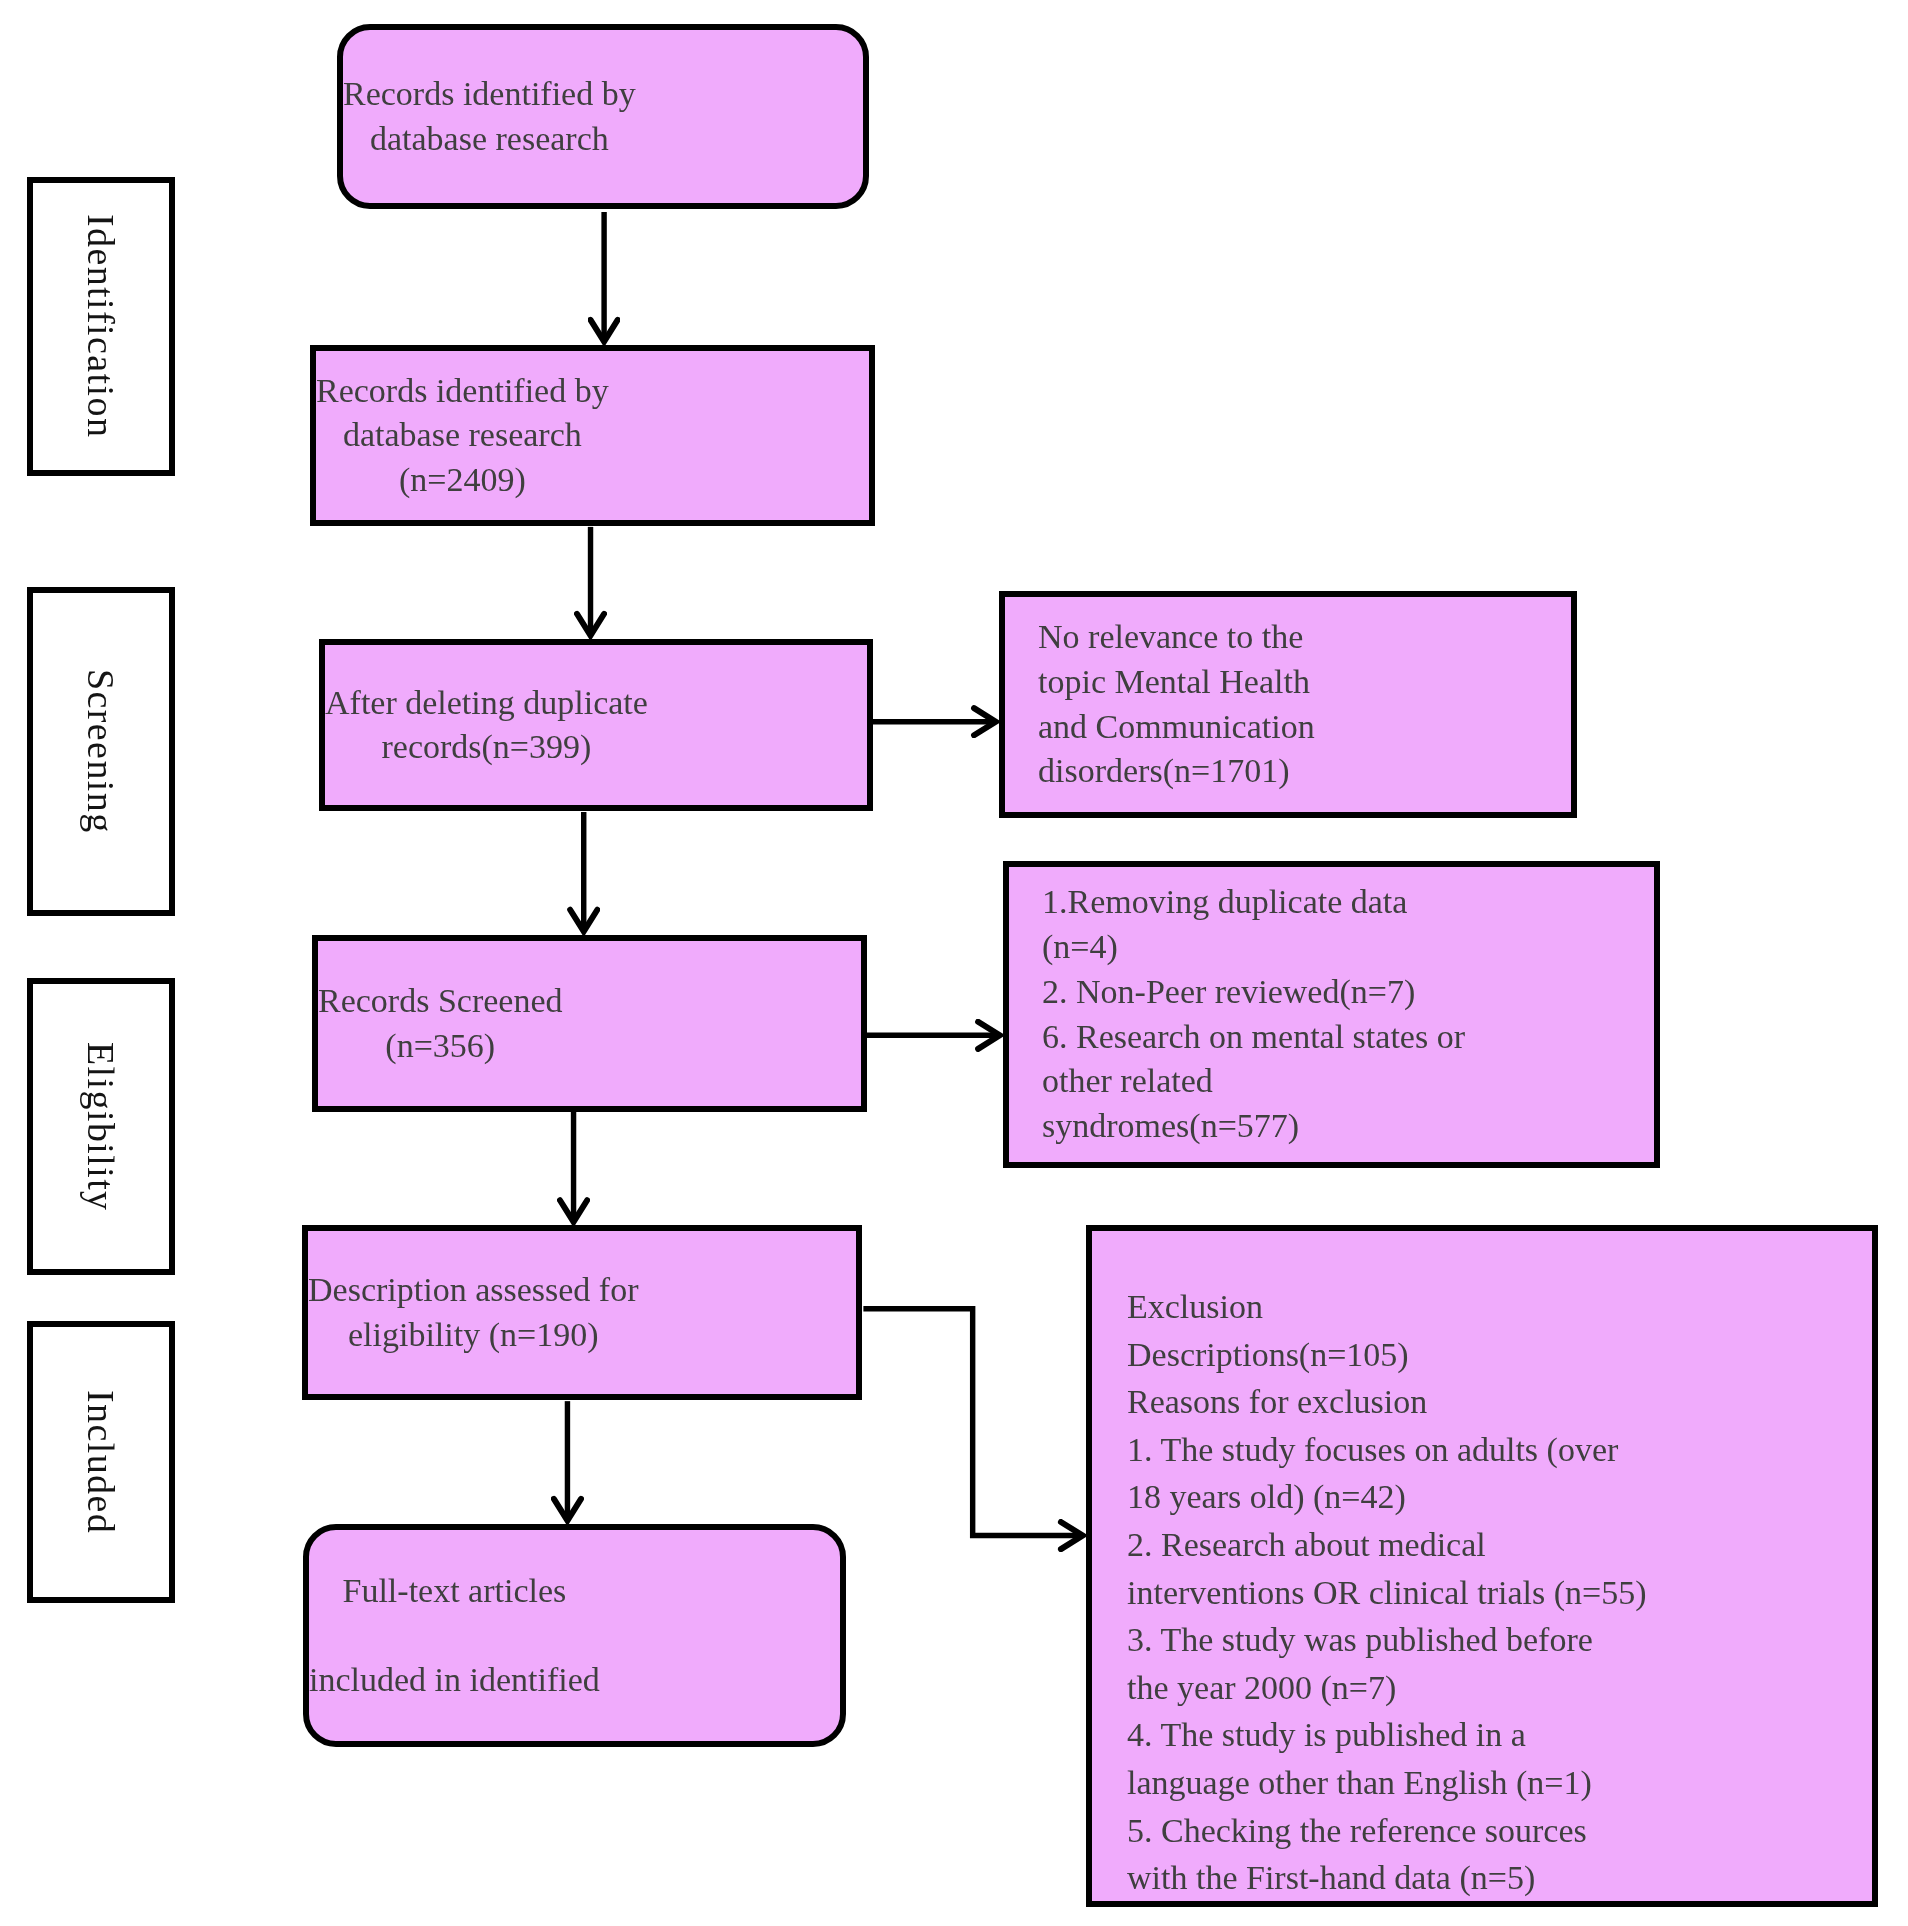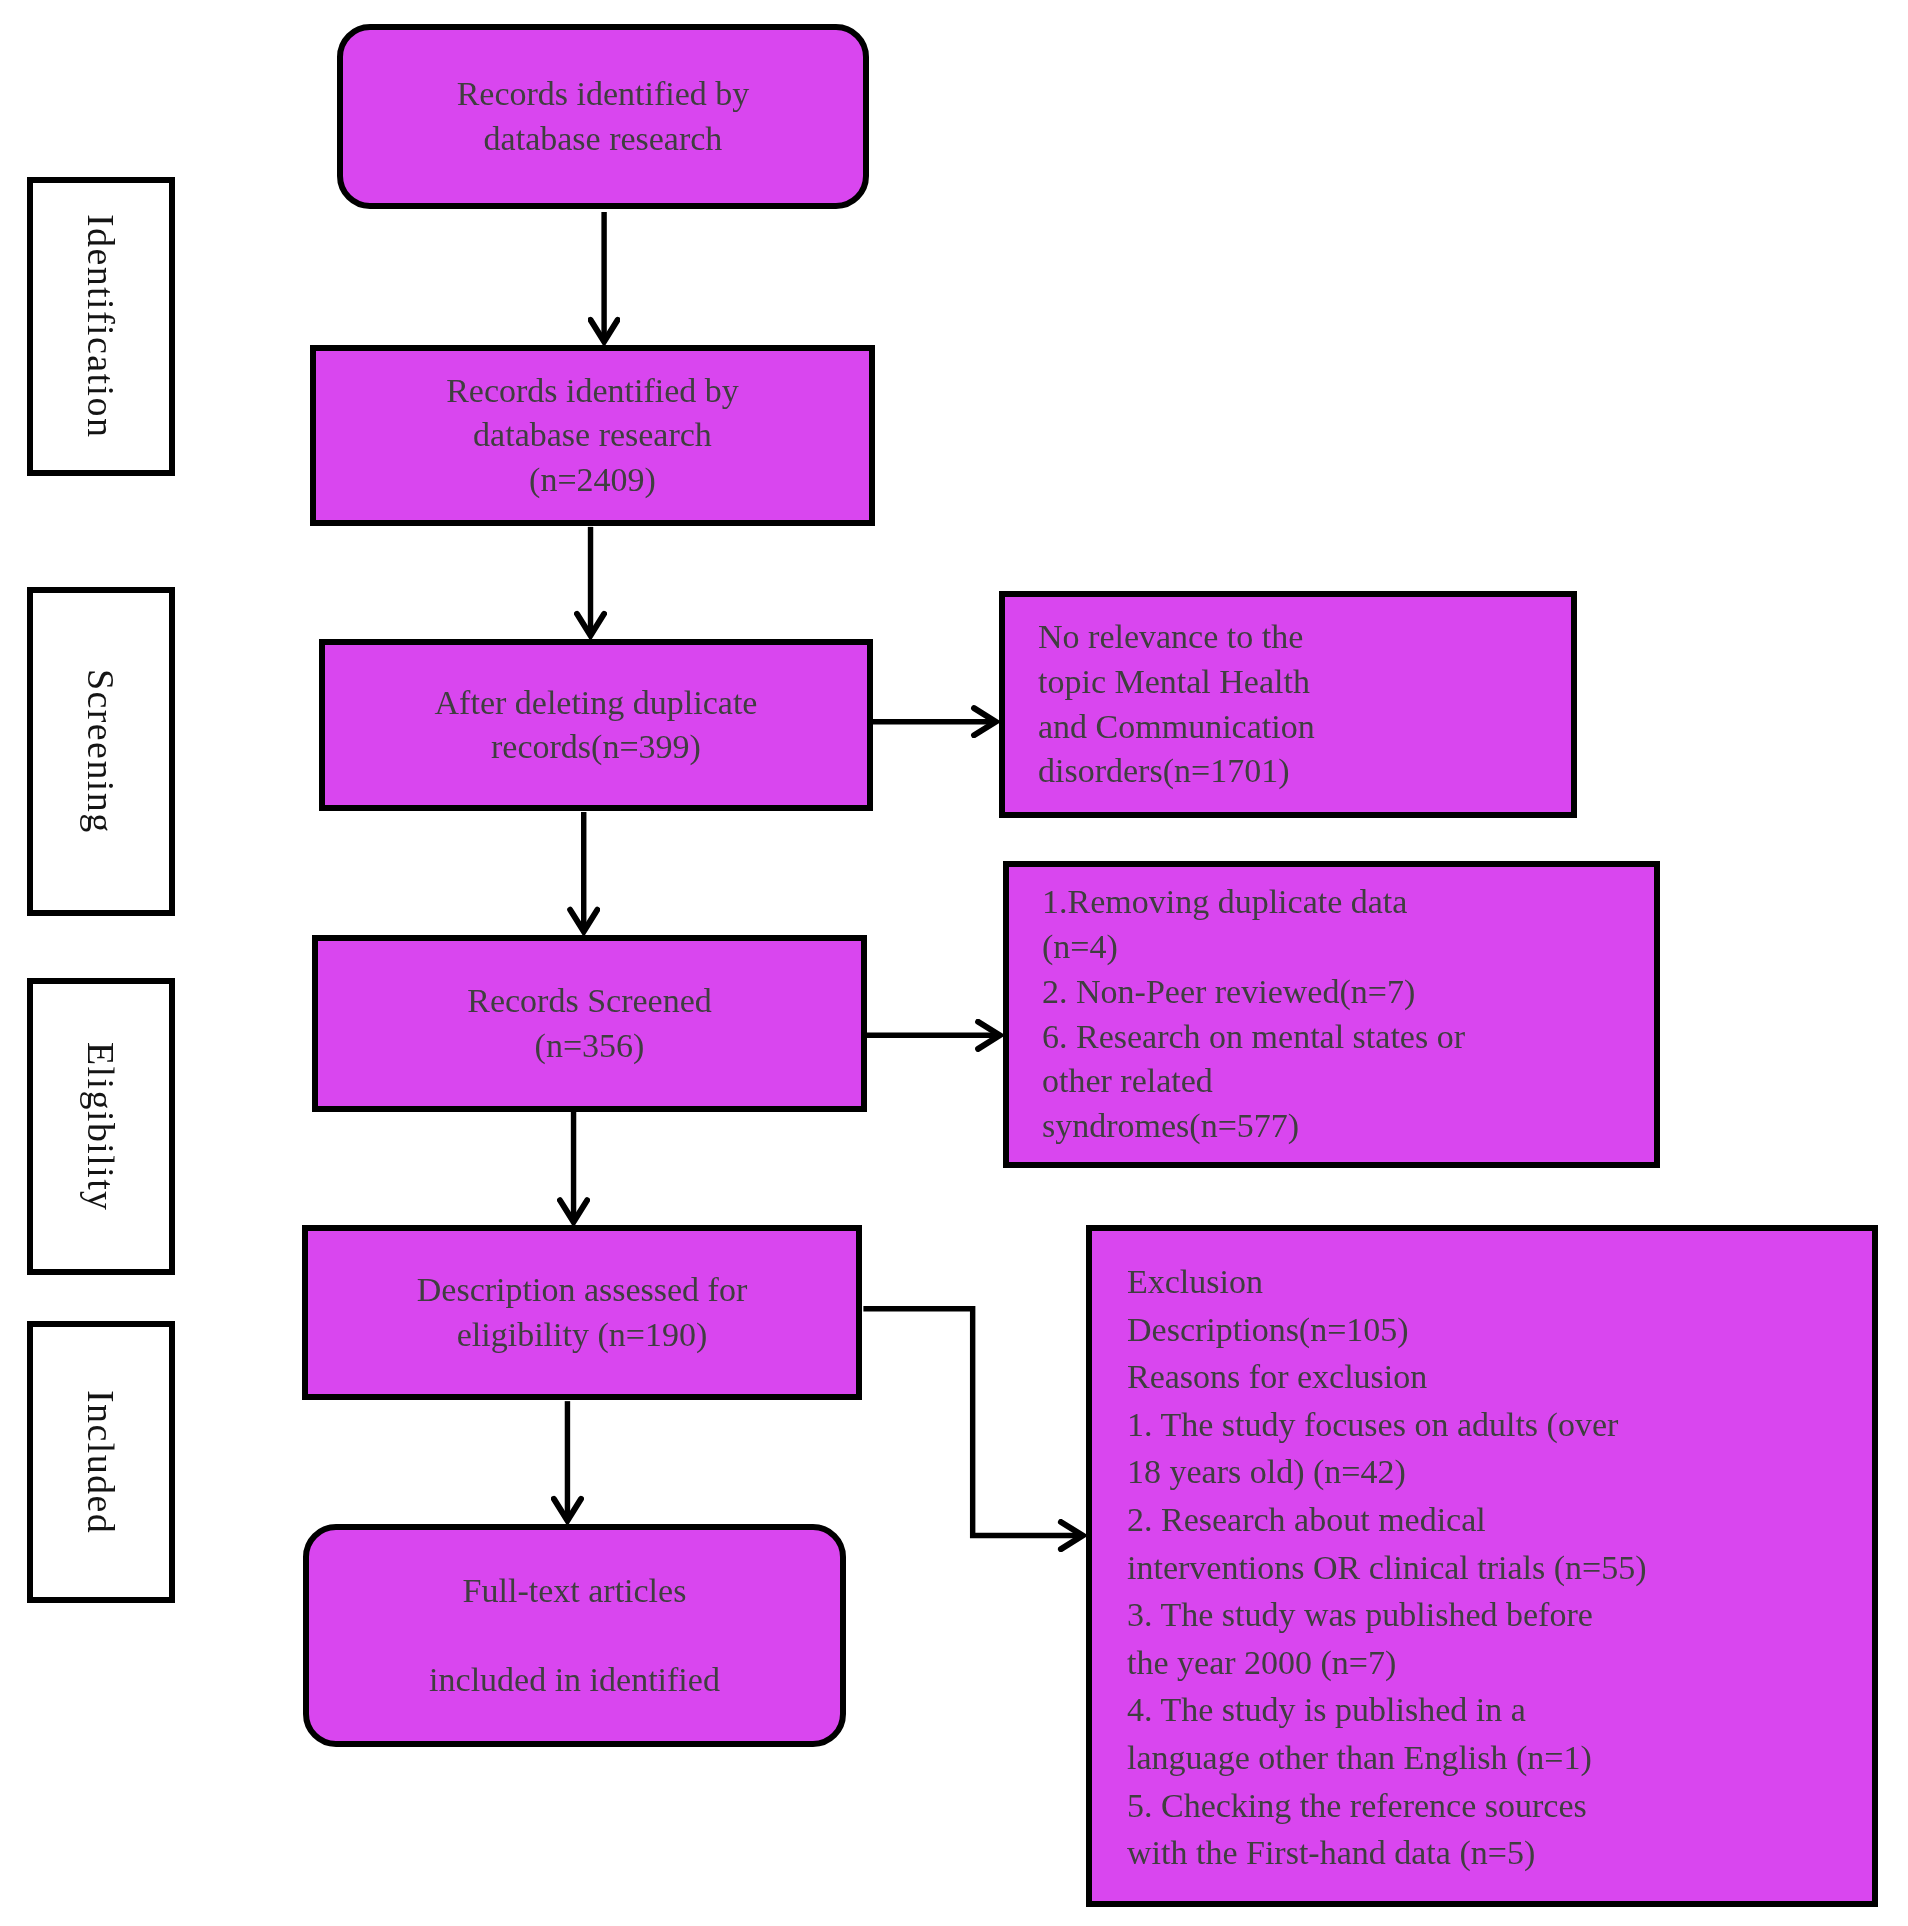--- a/index.html
+++ b/index.html
@@ -12,24 +12,24 @@
     width: 1908px;
     height: 1926px;
     background: #ffffff;
     font-family: "Liberation Serif", "DejaVu Serif", serif;
     overflow: hidden;
   }
   .box {
     position: absolute;
     box-sizing: border-box;
     border: 6.1px solid #000000;
-    background: #d946ef;
+    background: #f0abfc;
     display: flex;
     align-items: center;
-    justify-content: center;
+    justify-content: flex-start;
     color: #3f3f3f;
   }
   .rounded {
     border-radius: 33px;
   }
   .center-text {
     text-align: center;
     font-size: 34px;
     line-height: 1.3;
     white-space: pre-line;
@@ -66,21 +66,21 @@
   #flow-box-1 { left: 337px; top: 24px;   width: 532px; height: 185px; }
   #flow-box-2 { left: 310px; top: 345px;  width: 565px; height: 181px; }
   #flow-box-3 { left: 319px; top: 639px;  width: 554px; height: 172px; }
   #flow-box-4 { left: 312px; top: 935px; width: 555px; height: 177px; }
   #flow-box-5 { left: 302px; top: 1225px; width: 560px; height: 175px; }
   #flow-box-6 { left: 303px; top: 1524px; width: 543px; height: 223px; }
 
   #side-box-1 { left: 999px; top: 591px;  width: 578px;  height: 227px; padding: 13.6px 20.4px 13.6px 33px; align-items: center; }
   #side-box-2 { left: 1003px; top: 861px; width: 657px;  height: 307px; padding: 13.6px 17px 13.6px 33px; align-items: center; }
   #side-box-3 { left: 1086px; top: 1225px; width: 792px; height: 682px; padding: 27px 20.4px 20.4px 35px; align-items: flex-start; font-size: 34px; }
-  #side-box-3 .left-text { line-height: 1.4; }
+  #side-box-3 .left-text { line-height: 1.4; margin-top: 25px; }
 
   svg.connectors {
     position: absolute;
     left: 0;
     top: 0;
     pointer-events: none;
   }
 </style>
 </head>
 <body>

